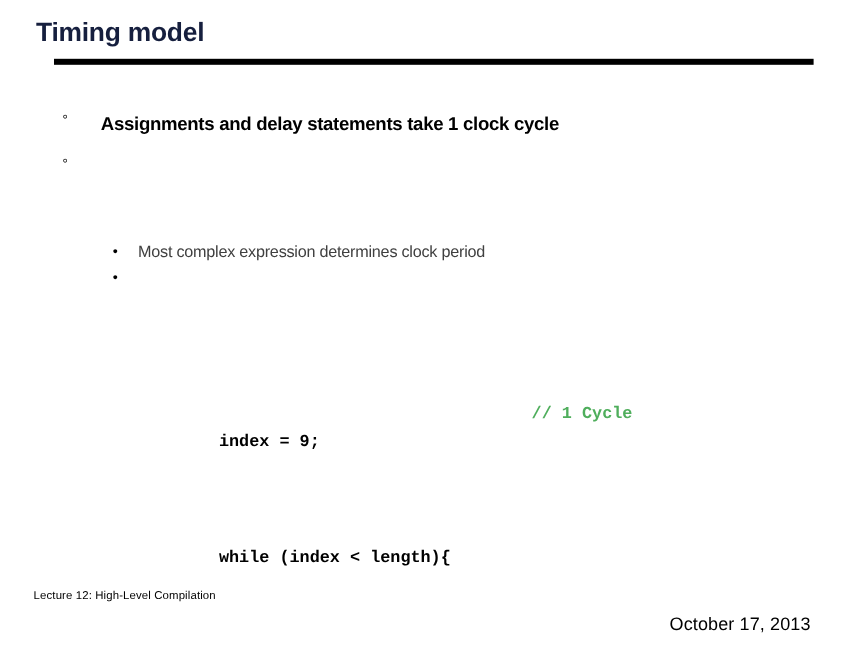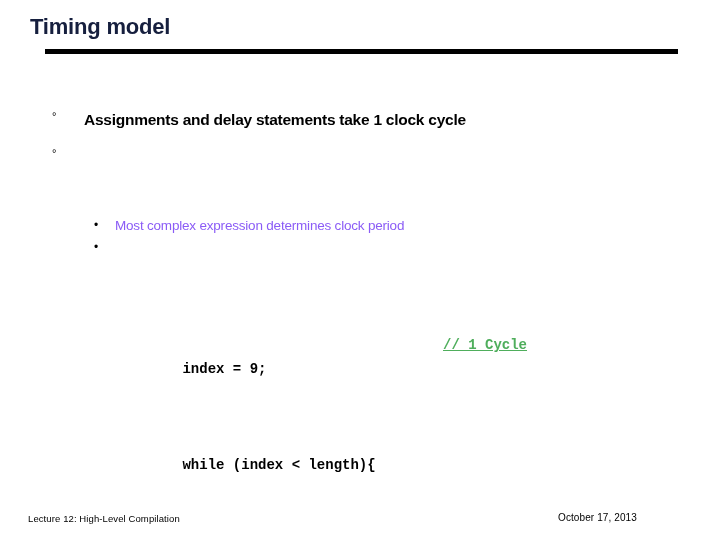--- a/index.html
+++ b/index.html
@@ -65,21 +65,20 @@
   }
   .bullet-l1 .text {
     display: block;
     font-family: "Liberation Sans", sans-serif;
     font-size: 15.5px;
     font-weight: bold;
     color: #000000;
     line-height: 19px;
     letter-spacing: -0.25px;
     white-space: nowrap;
-    margin-top: 16px;
   }
   .bullet-l2 {
     position: relative;
     margin: 0 0 3px 0;
     padding-left: 115px;
     min-height: 19px;
   }
   .bullet-l2 .marker {
     position: absolute;
     left: 94px;
@@ -87,21 +86,21 @@
     font-family: "Liberation Sans", sans-serif;
     font-size: 12px;
     line-height: 15px;
     color: #000000;
   }
   .bullet-l2 .text {
     display: block;
     font-family: "Liberation Sans", sans-serif;
     font-size: 13.5px;
     font-weight: normal;
-    color: #8b5cf6;
+    color: #404040;
     line-height: 18px;
     letter-spacing: -0.2px;
     white-space: nowrap;
     margin-top: 48px;
   }
   .spacer-l1 { height: 7px; }
 
   
   #code-block {
     position: absolute;
@@ -123,41 +122,40 @@
     white-space: pre;
   }
   .code-line .code-comment {
     color: #4fae5c;
     white-space: pre;
   }
   .code-line .code-comment.col {
     position: absolute;
     left: 311px;
     top: 0;
-    text-decoration: underline;
   }
 
   
   #footer-left {
     position: absolute;
     left: 28px;
-    top: 513px;
+    top: 491px;
     font-family: "Liberation Sans", sans-serif;
     font-size: 9.5px;
     font-weight: normal;
     color: #000000;
     letter-spacing: 0.1px;
     white-space: nowrap;
   }
   #footer-right {
     position: absolute;
     left: 558px;
     top: 512px;
     font-family: "Liberation Sans", sans-serif;
-    font-size: 10px;
+    font-size: 15px;
     font-weight: normal;
     color: #000000;
     letter-spacing: 0.1px;
     white-space: nowrap;
   }
 </style>
 </head>
 <body>
 
 <div id="slide">

